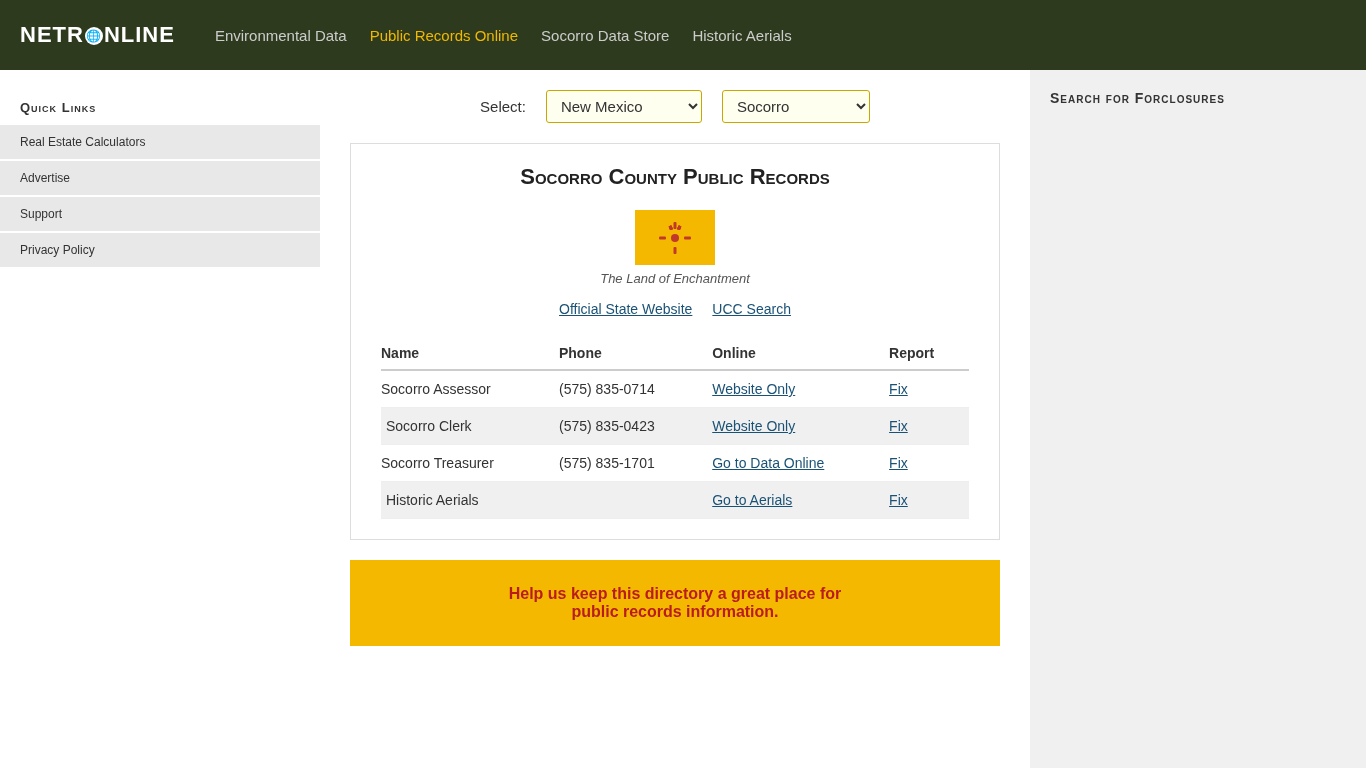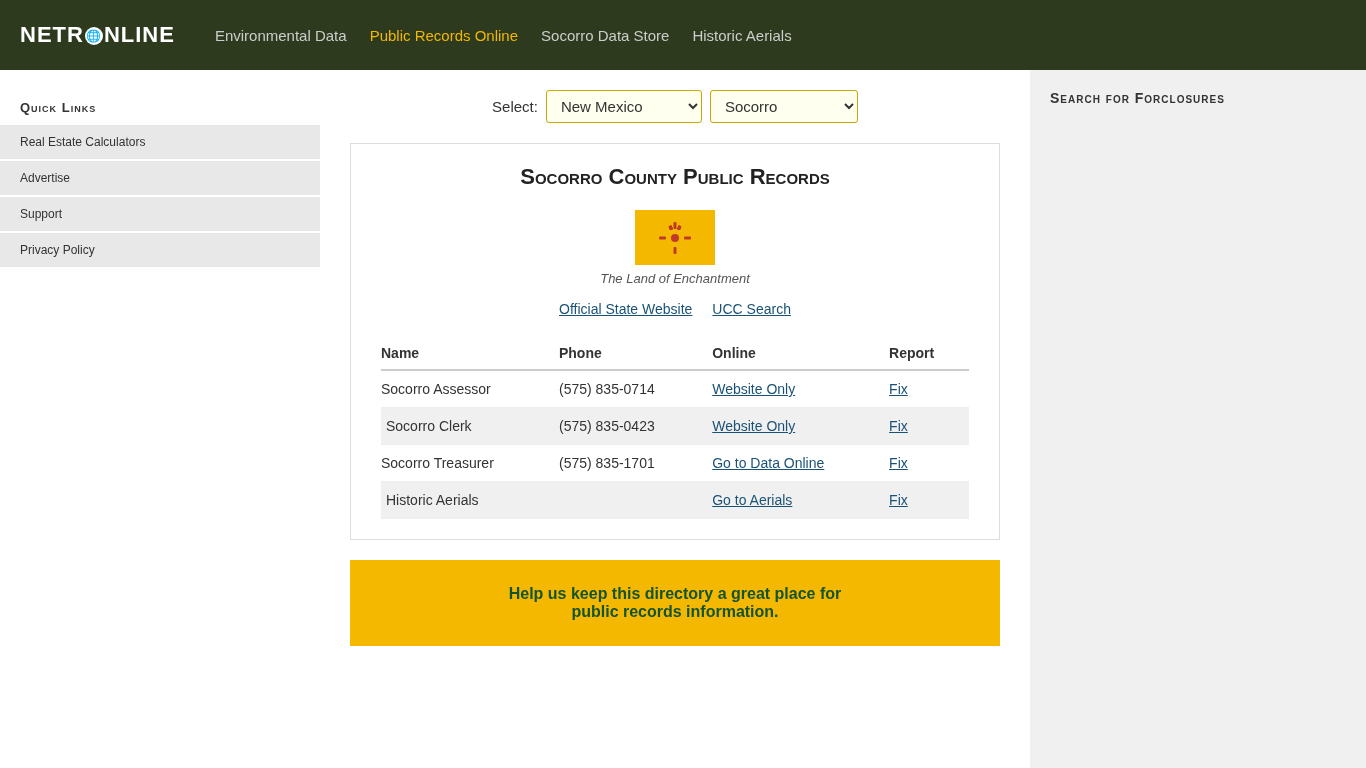--- a/index.html
+++ b/index.html
@@ -71,21 +71,21 @@
     
     .main {
       flex: 1;
       padding: 20px 30px;
     }
 
     
     .select-row {
       display: flex;
       align-items: center;
-      gap: 8px;
+      gap: 20px;
       margin-bottom: 20px;
       justify-content: center;
     }
     .select-label { font-size: 15px; color: #333; }
     .state-select, .county-select {
       padding: 6px 10px;
       font-size: 15px;
       border: 1px solid #c8a800;
       background: #fffff0;
       border-radius: 3px;
@@ -176,21 +176,21 @@
       text-decoration: underline;
     }
 
     
     .yellow-banner {
       background: #f5b800;
       padding: 25px 30px;
       text-align: center;
       font-size: 16px;
       font-weight: bold;
-      color: #14532d;
+      color: #b91c1c;
     }
 
     
     .right-sidebar {
       width: 336px;
       padding: 20px;
       background: #f0f0f0;
       flex-shrink: 0;
     }
     .foreclosure-title {

